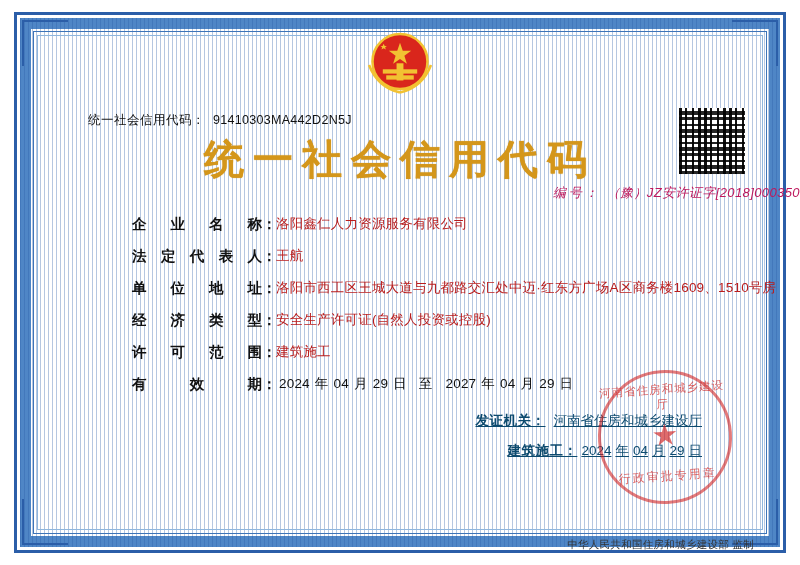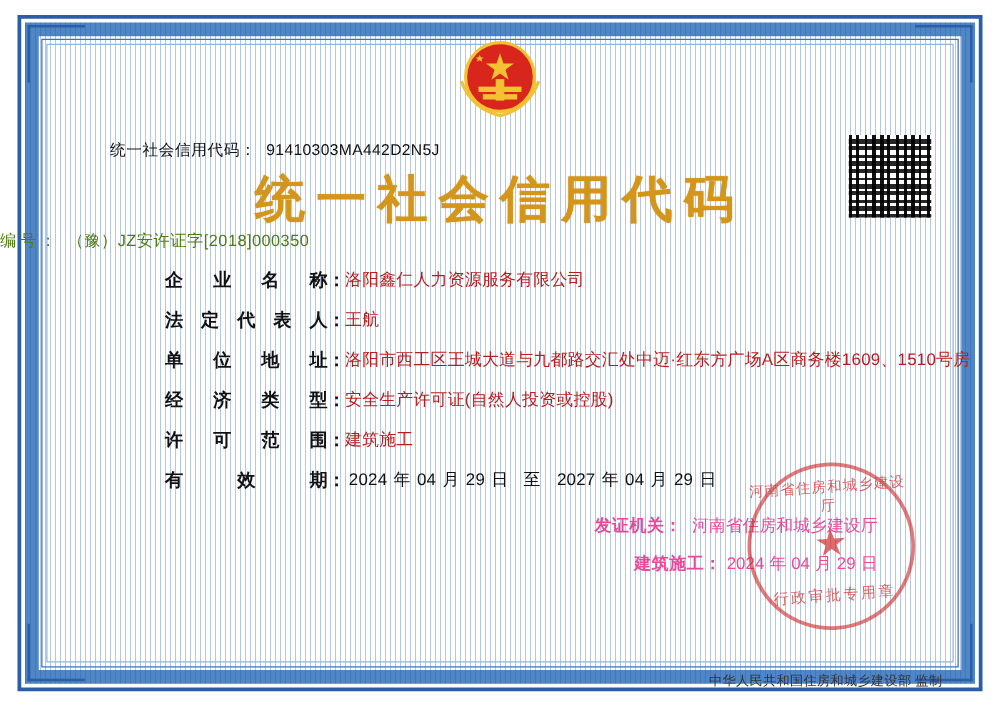--- a/index.html
+++ b/index.html
@@ -133,23 +133,24 @@
     color: #d4961a;
     text-shadow: 0 0 1px #c98b12;
   }
 
   
   .certno {
     position: absolute;
     left: 0;
     right: 0;
     top: 184px;
-    text-align: left;
+    text-align: right;
     font-size: 13px;
-    color: #4d7c0f;
+    color: #be185d;
+    font-style: italic;
   }
   .certno .label { letter-spacing: 3px; }
   .certno .value { margin-left: 6px; letter-spacing: 0.4px; }
 
   
   .fields {
     position: absolute;
     left: 0;
     right: 0;
     top: 208px;
@@ -193,21 +194,22 @@
   .validity .num { padding: 0 3px; }
   .validity .unit { padding: 0 2px; }
   .validity .sep { padding: 0 10px; }
 
   
   .issuer-block {
     position: absolute;
     right: 98px;
     top: 412px;
     font-size: 13.5px;
-    color: #ec4899;
+    color: #0c4a6e;
+    text-decoration: underline;
   }
   .issuer-line {
     display: flex;
     align-items: baseline;
     justify-content: flex-end;
     height: 30px;
     white-space: nowrap;
   }
   .issuer-label {
     font-weight: bold;

